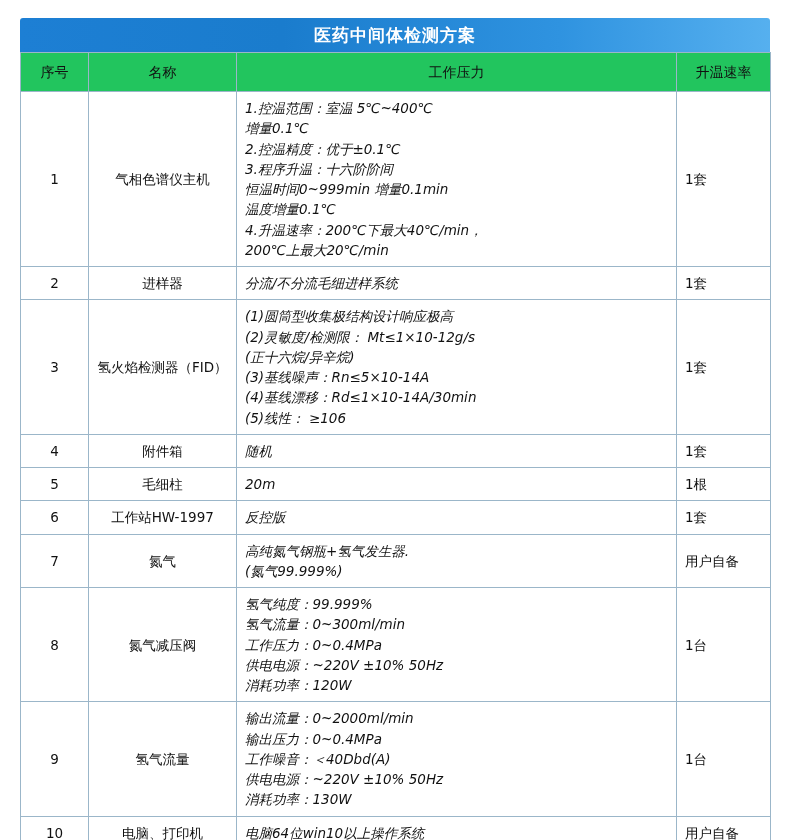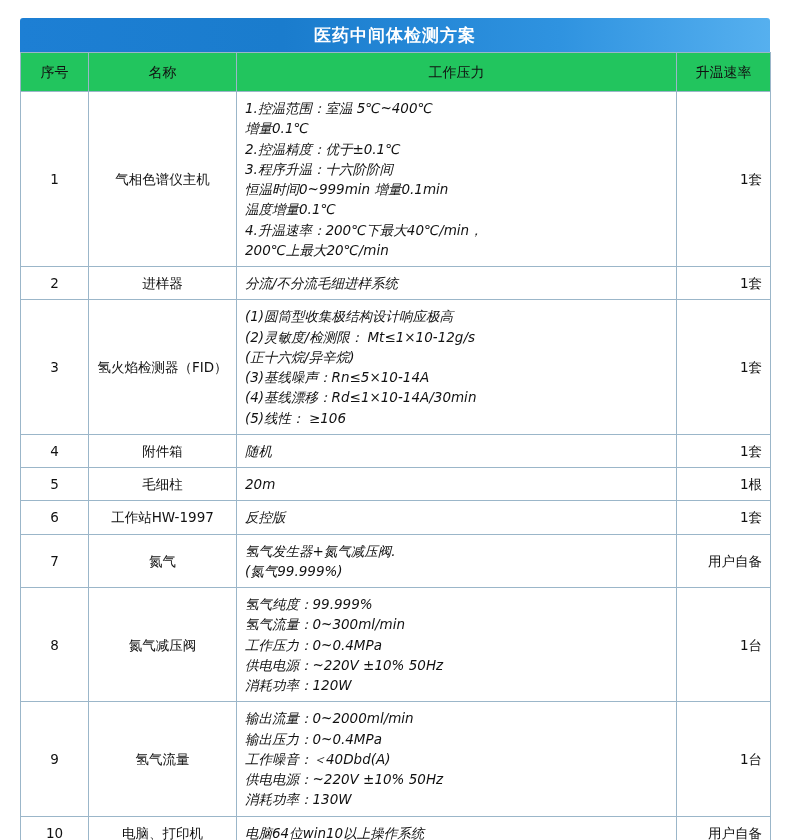--- a/index.html
+++ b/index.html
@@ -60,21 +60,21 @@
     text-align: center;
   }
   td.col-name {
     text-align: center;
   }
   td.col-spec {
     text-align: left;
     white-space: pre-line;
   }
   td.col-unit {
-    text-align: right;
+    text-align: left;
   }
   .spec-lines {
     white-space: pre-line;
     font-style: italic;
   }
 </style>
 </head>
 <body>
 
 <div class="page">
@@ -143,21 +143,21 @@
       </tr>
       <tr>
         <td class="col-seq">6</td>
         <td class="col-name">工作站HW-1997</td>
         <td class="col-spec spec-lines">反控版</td>
         <td class="col-unit">1套</td>
       </tr>
       <tr>
         <td class="col-seq">7</td>
         <td class="col-name">氮气</td>
-        <td class="col-spec spec-lines">氢气发生器+氮气减压阀.
+        <td class="col-spec spec-lines">高纯氮气钢瓶+氢气发生器.
 (氮气99.999%)</td>
         <td class="col-unit">用户自备</td>
       </tr>
       <tr>
         <td class="col-seq">8</td>
         <td class="col-name">氮气减压阀</td>
         <td class="col-spec spec-lines">氢气纯度：99.999%
 氢气流量：0~300ml/min
 工作压力：0~0.4MPa
 供电电源：~220V ±10% 50Hz

